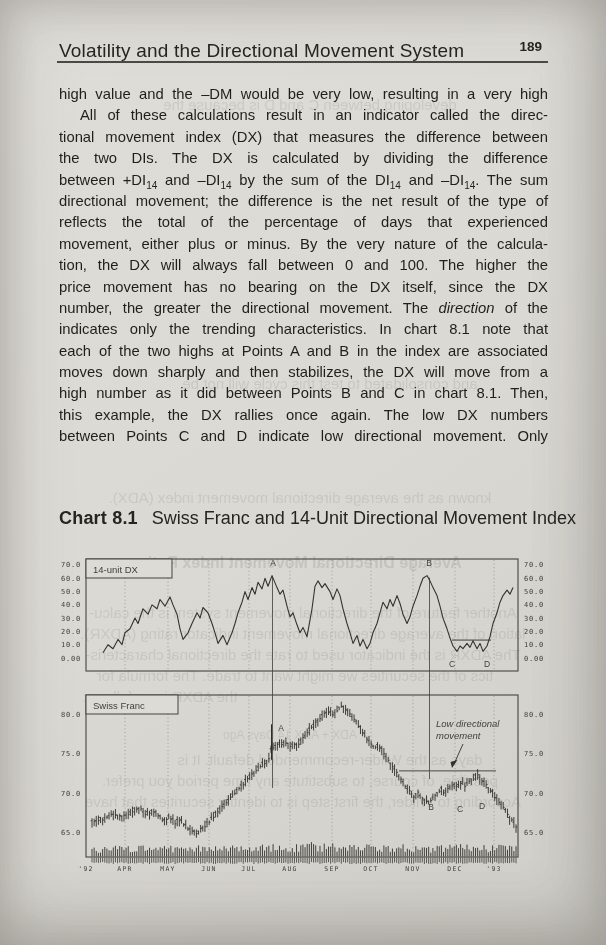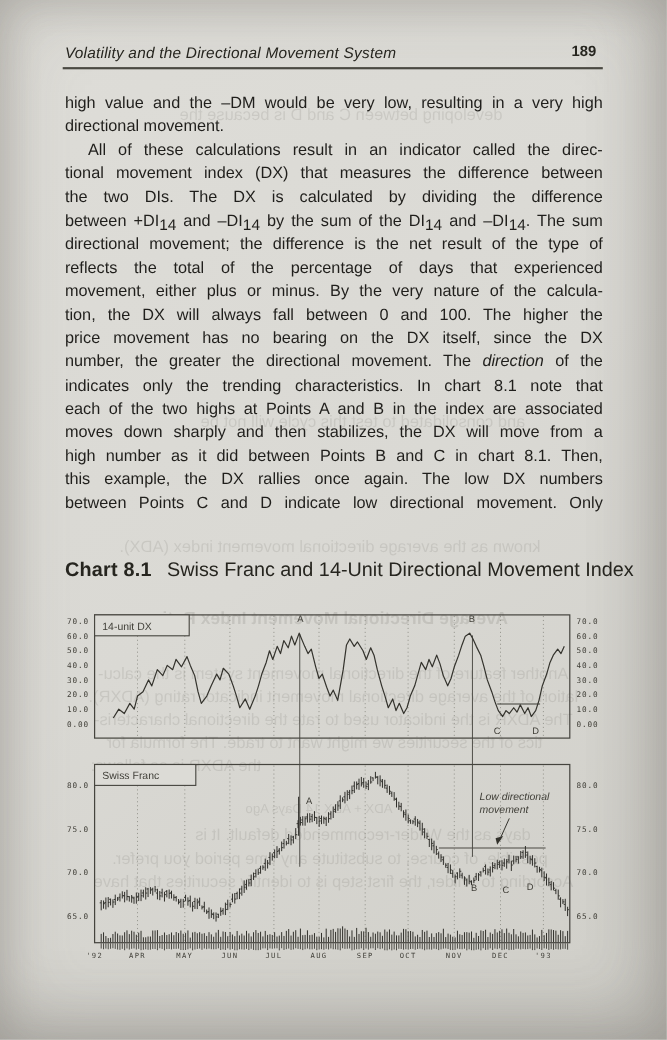--- a/index.html
+++ b/index.html
@@ -1,28 +1,28 @@
 <!DOCTYPE html>
 <html><head>
 <meta charset="utf-8">
 <style>
   html,body{margin:0;padding:0;}
   body{width:606px;height:945px;position:relative;overflow:hidden;
        font-family:"Liberation Sans","DejaVu Sans",sans-serif;background:#cfcec9;}
   .page{position:absolute;inset:0;
         background:linear-gradient(145deg,#deddd8 0%,#dad9d4 50%,#cfcec8 100%);
         box-shadow:inset 0 0 70px rgba(105,100,92,.26), inset -18px -25px 55px rgba(95,92,85,.22), inset 8px 6px 30px rgba(110,105,98,.14);}
-  .hdr-title{position:absolute;left:59px;top:40px;font-size:14px;color:#26251f;letter-spacing:.2px;font-style:italic;}
+  .hdr-title{position:absolute;left:59px;top:40px;font-size:19px;color:#26251f;letter-spacing:.2px;}
   .hdr-num{position:absolute;right:64px;top:39px;font-size:13.5px;font-weight:bold;color:#26251f;}
   .hdr-rule{position:absolute;left:57px;top:61px;width:491px;height:2px;background:#4a4942;}
   #body-text{position:absolute;left:59px;top:84px;width:489px;font-size:14.8px;
              line-height:21.4px;color:#201f1c;}
   .tl{height:21.4px;white-space:nowrap;text-align:justify;text-align-last:justify;overflow:visible;}
   .tl-last{text-align-last:left;}
-  .tl sub{font-size:14px;}
+  .tl sub{font-size:10px;}
   .caption{position:absolute;left:59px;top:508px;font-size:18px;color:#26251f;white-space:nowrap;}
   .caption .cl{font-weight:bold;margin-right:14px;letter-spacing:.2px;}
   #chart-region{position:absolute;left:0;top:552px;width:606px;height:340px;}
   #ghosts{position:absolute;inset:0;pointer-events:none;}
   .ghost{position:absolute;transform:scaleX(-1);opacity:.13;color:#55534c;
          filter:blur(.4px);white-space:nowrap;text-align:center;width:600px;}
   .gbold{font-weight:bold;opacity:.15;}
   svg text{font-family:"DejaVu Sans Mono",monospace;fill:#403f38;}
   svg .lbl{font-family:"Liberation Sans","DejaVu Sans",sans-serif;}
 </style>
@@ -46,21 +46,20 @@
       <div class="ghost" style="left: -5px; top: 667px; font-size: 15px;">tics of the securities we might want to trade. The formula for</div>
       <div class="ghost" style="left: -140px; top: 688px; font-size: 15px;">the ADXR is as follows:</div>
       <div class="ghost" style="left: -10px; top: 728px; font-size: 12px;">ADX + ADX 14 Days Ago</div>
       <div class="ghost" style="left: 30px; top: 751px; font-size: 15px;">days as the Wilder-recommended default. It is</div>
       <div class="ghost" style="left: 0px; top: 772px; font-size: 15px;">possible, of course, to substitute any time period you prefer.</div>
       <div class="ghost" style="left: 3px; top: 793px; font-size: 15px;">According to Wilder, the first step is to identify securities that have</div>
     </div>
 
   <div id="body-text">
       <div class="tl"><span>high value and the –DM would be very low, resulting in a very high</span></div>
-      <div class="tl tl-last"><span>directional movement.</span></div>
       <div class="tl" style="padding-left: 21px;"><span>All of these calculations result in an indicator called the direc-</span></div>
       <div class="tl"><span>tional movement index (DX) that measures the difference between</span></div>
       <div class="tl"><span>the two DIs. The DX is calculated by dividing the difference</span></div>
       <div class="tl"><span>between +DI</span><sub>14</sub><span> and –DI</span><sub>14</sub><span> by the sum of the DI</span><sub>14</sub><span> and –DI</span><sub>14</sub><span>. The sum</span></div>
       <div class="tl"><span>directional movement; the difference is the net result of the type of</span></div>
       <div class="tl"><span>reflects the total of the percentage of days that experienced</span></div>
       <div class="tl"><span>movement, either plus or minus. By the very nature of the calcula-</span></div>
       <div class="tl"><span>tion, the DX will always fall between 0 and 100. The higher the</span></div>
       <div class="tl"><span>price movement has no bearing on the DX itself, since the DX</span></div>
       <div class="tl"><span>number, the greater the directional movement. The </span><i>direction</i><span> of the</span></div>

